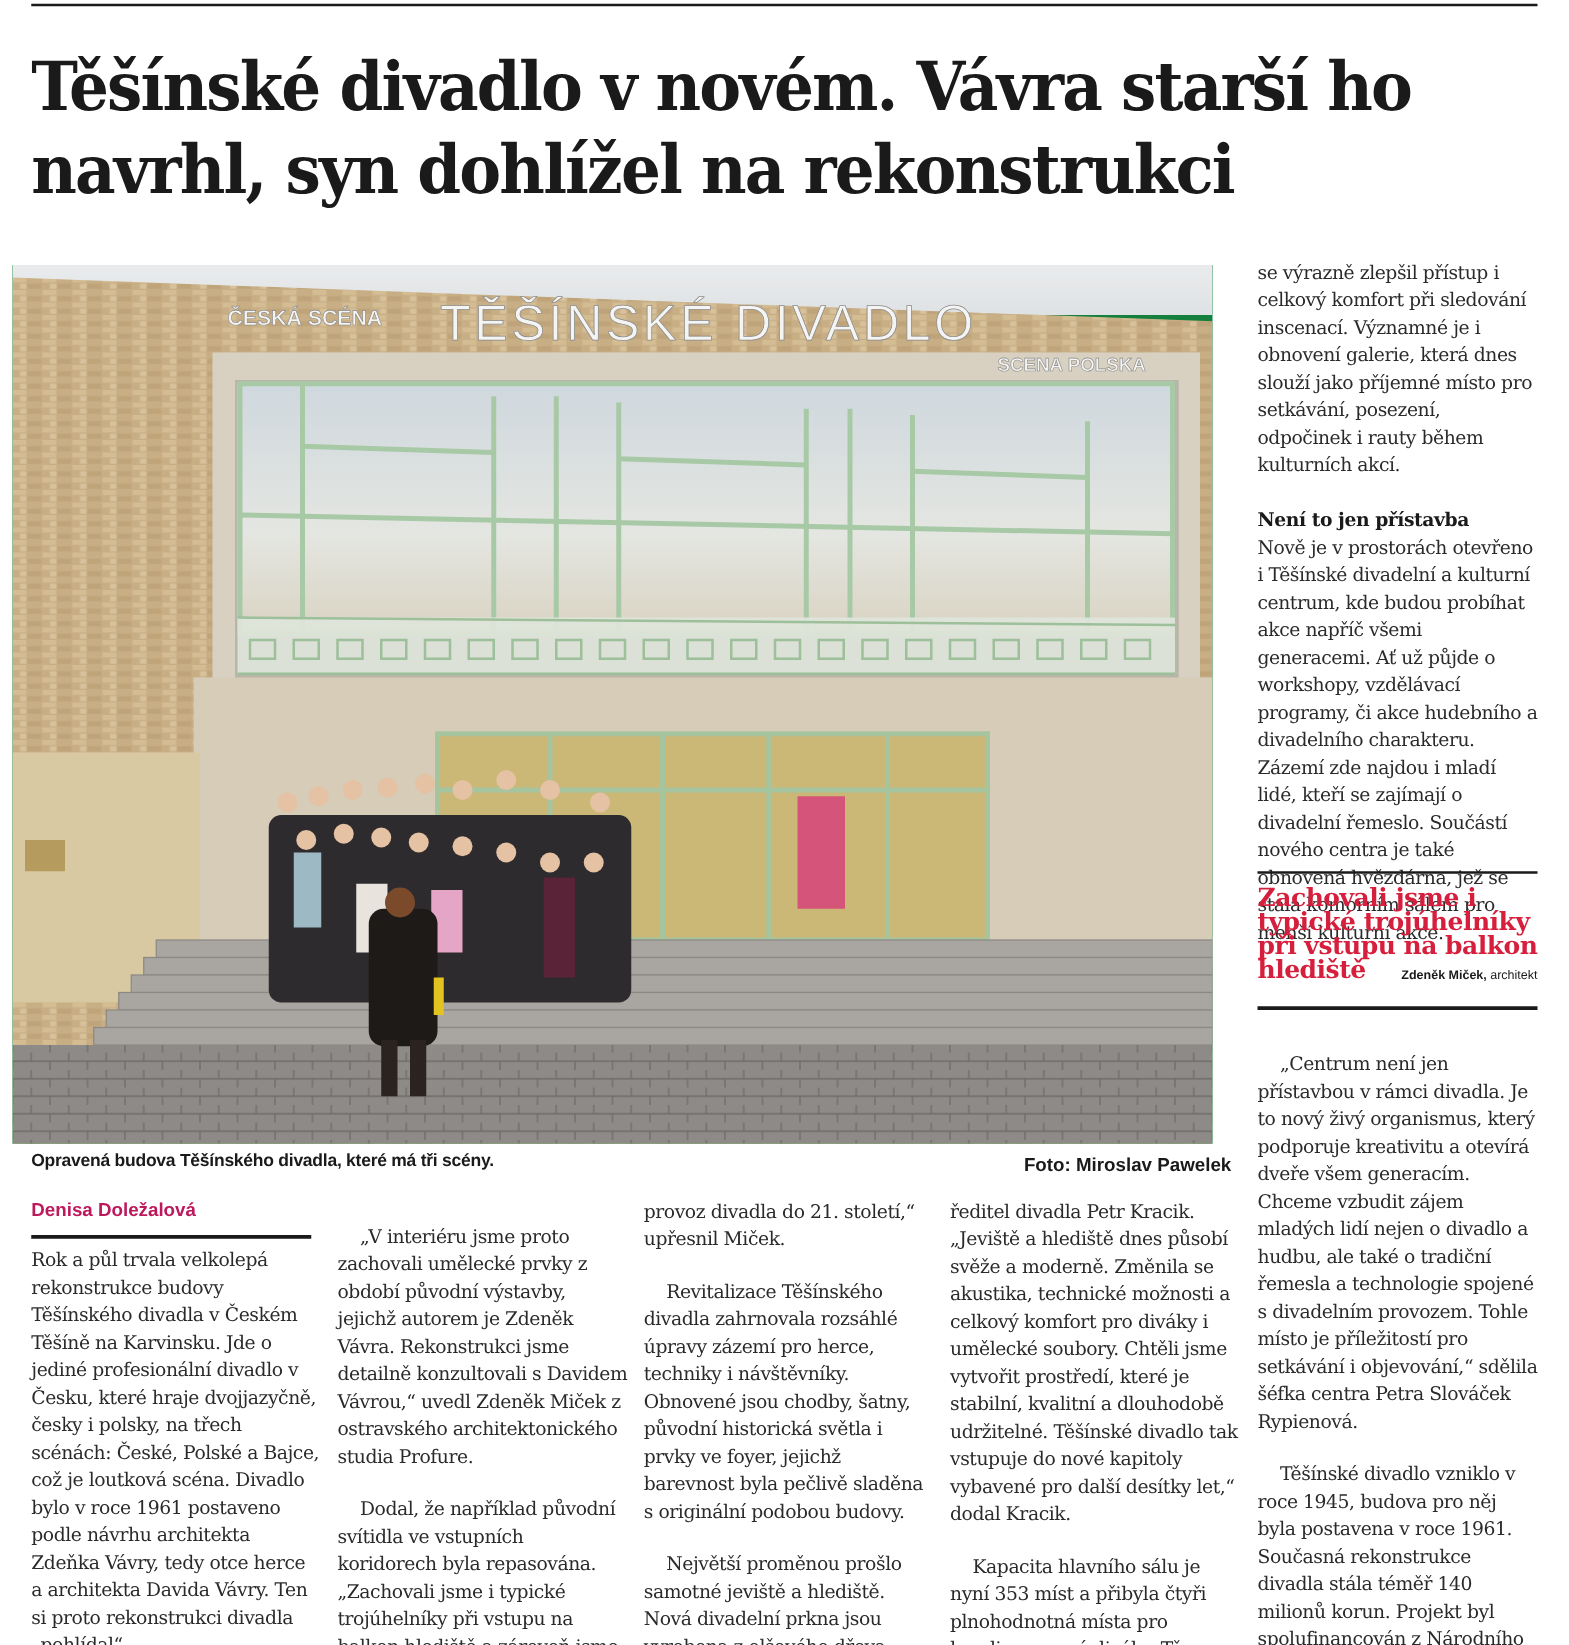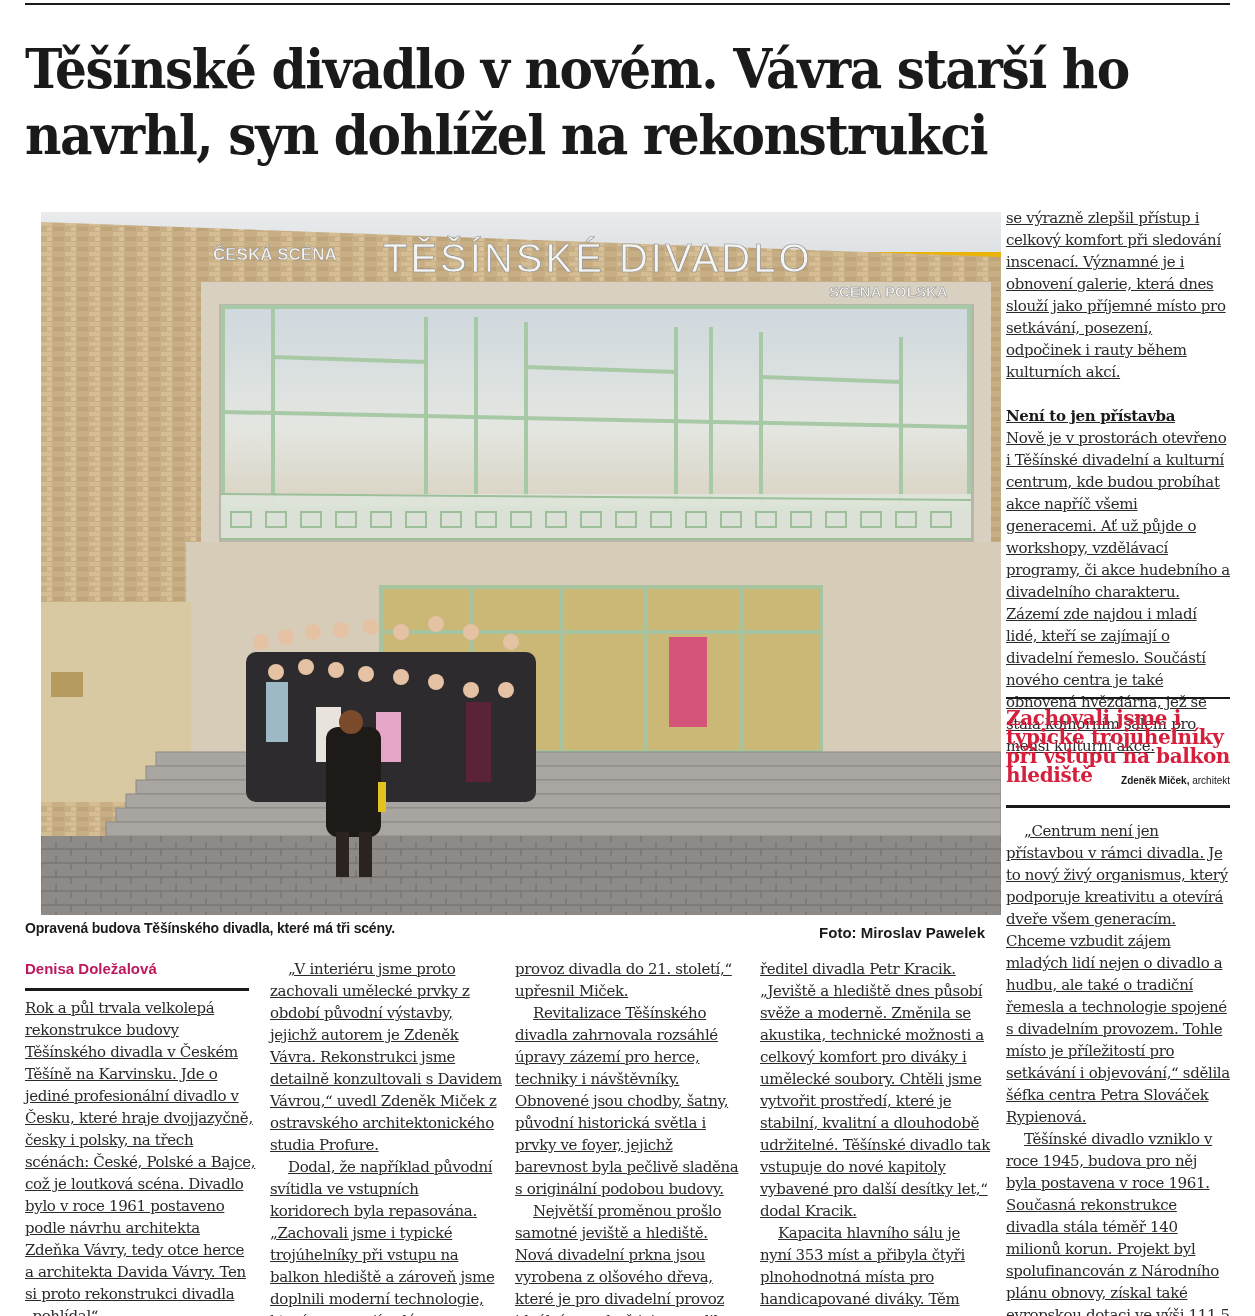--- a/index.html
+++ b/index.html
@@ -5,43 +5,43 @@
   html, body { margin: 0; padding: 0; background: #ffffff; }
   body { width: 1255px; height: 1316px; position: relative; overflow: hidden; color: #1d1d1d; }
   .top-rule { position: absolute; left: 25px; top: 3px; width: 1205px; height: 2px; background: #1a1a1a; }
   .headline {
     position: absolute; left: 25px; top: 36px; width: 1220px; margin: 0;
     font-family: "DejaVu Serif", serif; font-weight: bold; font-size: 54px;
     line-height: 66px; letter-spacing: -1.6px; color: #1a1a1a;
     transform: scaleX(0.93); transform-origin: left top;
   }
   .photo {
-    position: absolute; left: 41px; top: 212px; width: 960px; height: 703px; overflow: hidden;
-    background: #eab308;
+    position: absolute; left: 10px; top: 212px; width: 960px; height: 703px; overflow: hidden;
+    background: #15803d;
   }
   .photo svg { display: block; }
   .caption {
     position: absolute; left: 25px; top: 920px; font-family: "Liberation Sans", sans-serif;
     font-size: 14px; font-weight: bold; color: #1a1a1a; letter-spacing: -0.2px;
   }
   .credit {
     position: absolute; right: 270px; top: 924px; font-family: "Liberation Sans", sans-serif;
     font-size: 15px; font-weight: bold; color: #1a1a1a;
   }
   .author {
     position: absolute; left: 25px; top: 960px; font-family: "Liberation Sans", sans-serif;
     font-size: 15px; font-weight: bold; color: #be185d;
   }
   .author-rule { position: absolute; left: 25px; top: 988px; width: 224px; height: 3px; background: #1a1a1a; }
   .col {
     position: absolute; width: 232px; font-family: "DejaVu Serif", serif; font-size: 15px;
-    line-height: 22px; color: #2a2a2a; letter-spacing: -0.35px; text-decoration: underline;
+    line-height: 22px; color: #2a2a2a; letter-spacing: -0.35px;
   }
   .col p { margin: 0; }
-  .col p.indent { text-indent: 18px; }
+  .col p.indent { text-indent: 18px; margin-top: 20px; }
   .col h3 { margin: 0; font-size: 15px; line-height: 22px; font-weight: bold; color: #1a1a1a; }
   .c1 { left: 25px; top: 997px; }
   .c2 { left: 270px; top: 958px; }
   .c3 { left: 515px; top: 958px; }
   .c4 { left: 760px; top: 958px; }
   .c5 { left: 1006px; top: 207px; width: 225px; }
   .c6 { left: 1006px; top: 820px; width: 225px; }
   .q-rule-top { position: absolute; left: 1006px; top: 697px; width: 224px; height: 2px; background: #1a1a1a; }
   .q-rule-bot { position: absolute; left: 1006px; top: 805px; width: 224px; height: 3px; background: #1a1a1a; }
   .pull-quote {

